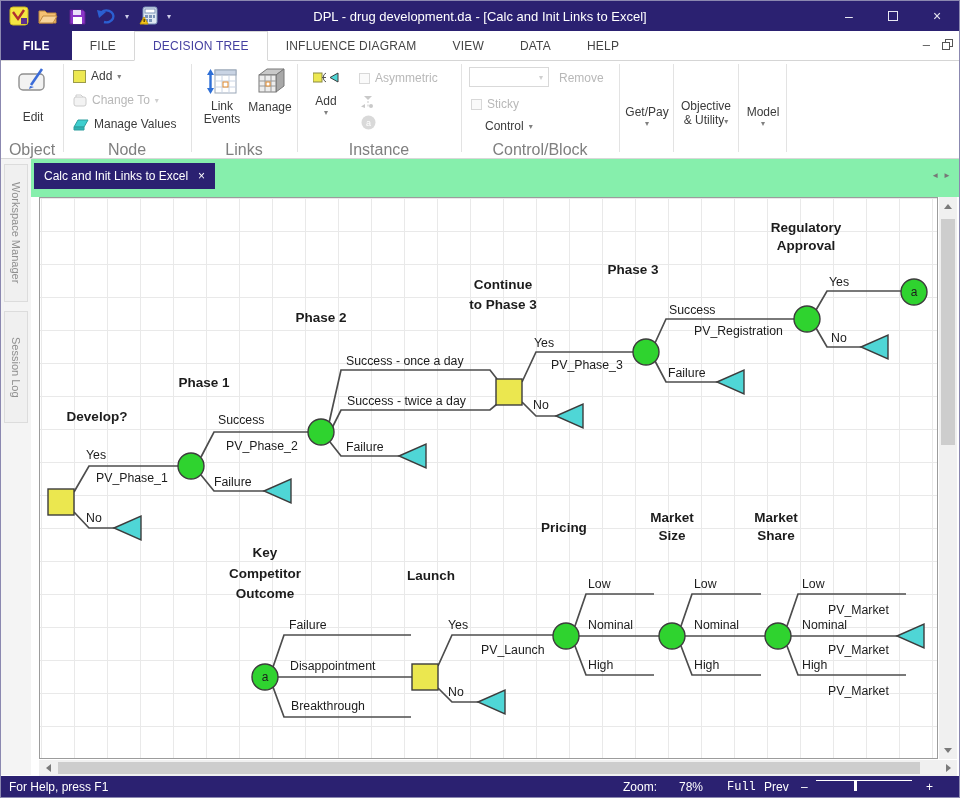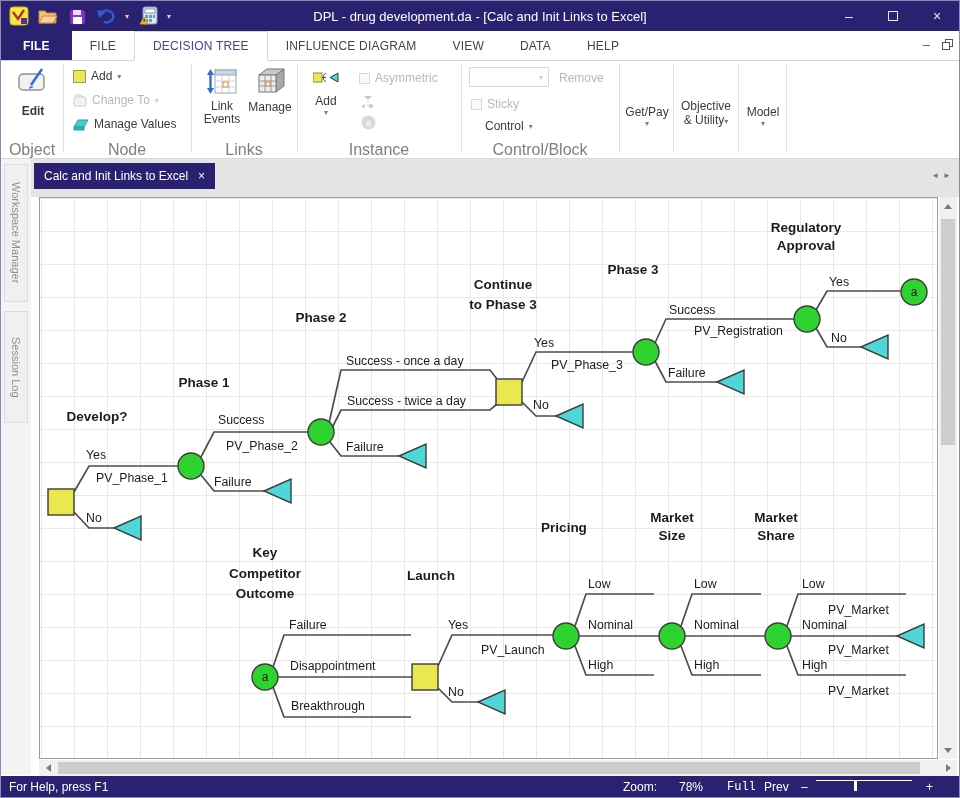--- a/index.html
+++ b/index.html
@@ -36,21 +36,21 @@
   .bigbtn { position:absolute; display:flex; flex-direction:column; align-items:center; }
   .rowitem { position:absolute; display:flex; align-items:center; gap:5px; white-space:nowrap; }
   .gray { color:#b8b8b8; }
   .caret { font-size:8px; color:#808080; }
   .caret.gray { color:#cfcfcf; }
   .chk { width:11px; height:11px; border:1px solid #d8d8d8; background:#fafafa; display:inline-block; }
   .ddbox { position:absolute; width:80px; height:20px; border:1px solid #d9d9d9; background:#fff;
            display:flex; align-items:center; justify-content:flex-end; padding-right:5px; }
   .yellow-sq { width:13px; height:13px; background:#ede851; border:1px solid #9b9b4a; display:inline-block; }
   
-  .docrow { position:absolute; left:30px; top:158px; width:930px; height:38px; background:#e5e5e5; }
+  .docrow { position:absolute; left:30px; top:158px; width:930px; height:38px; background:#86efac; }
   .doctab { position:absolute; left:3px; top:4px; height:26px; padding:0 10px; background:#2b2171; color:#fff;
             font-size:12px; display:flex; align-items:center; gap:10px; }
   .doctab .x { font-size:12px; }
   .docarrows { position:absolute; right:6px; top:12px; color:#777; font-size:8px; letter-spacing:4px; }
   
   .sidebar { position:absolute; left:0; top:158px; width:30px; height:616px; background:#f4f4f4; }
   .vtab { position:absolute; left:3px; width:24px; background:#f0f0f0; border:1px solid #dcdcdc;
           color:#8f8f8f; font-size:11px; writing-mode:vertical-rl;
           display:flex; align-items:center; justify-content:center; padding:10px 0; }
   
@@ -155,21 +155,21 @@
   </div>
 
   <div class="ribbon">
 
     <div class="bigbtn" style="left:8px; top:5px; width:48px;">
       <svg width="30" height="30">
           <rect x="1" y="8" width="25" height="16" rx="4" fill="#f2f2f2" stroke="#909090" stroke-width="1.4"></rect>
           <line x1="24" y1="3" x2="13" y2="19" stroke="#3a6bd8" stroke-width="2.6"></line>
           <polygon points="12,20 16,21 11,23" fill="#3a6bd8"></polygon>
         </svg>
-      <span style="margin-top:8px;font-weight:bold;">Edit</span>
+      <span style="margin-top:14px;">Edit</span>
     </div>
     <div class="grouplabel" style="left:0; width:62px;">Object</div>
     <div class="rdiv" style="left:62px;"></div>
 
     <div class="rowitem" style="left:72px; top:8px;">
       <span class="yellow-sq"></span>
       <span>Add</span>
       <span class="caret">▾</span>
     </div>
     <div class="rowitem gray" style="left:72px; top:32px;">

